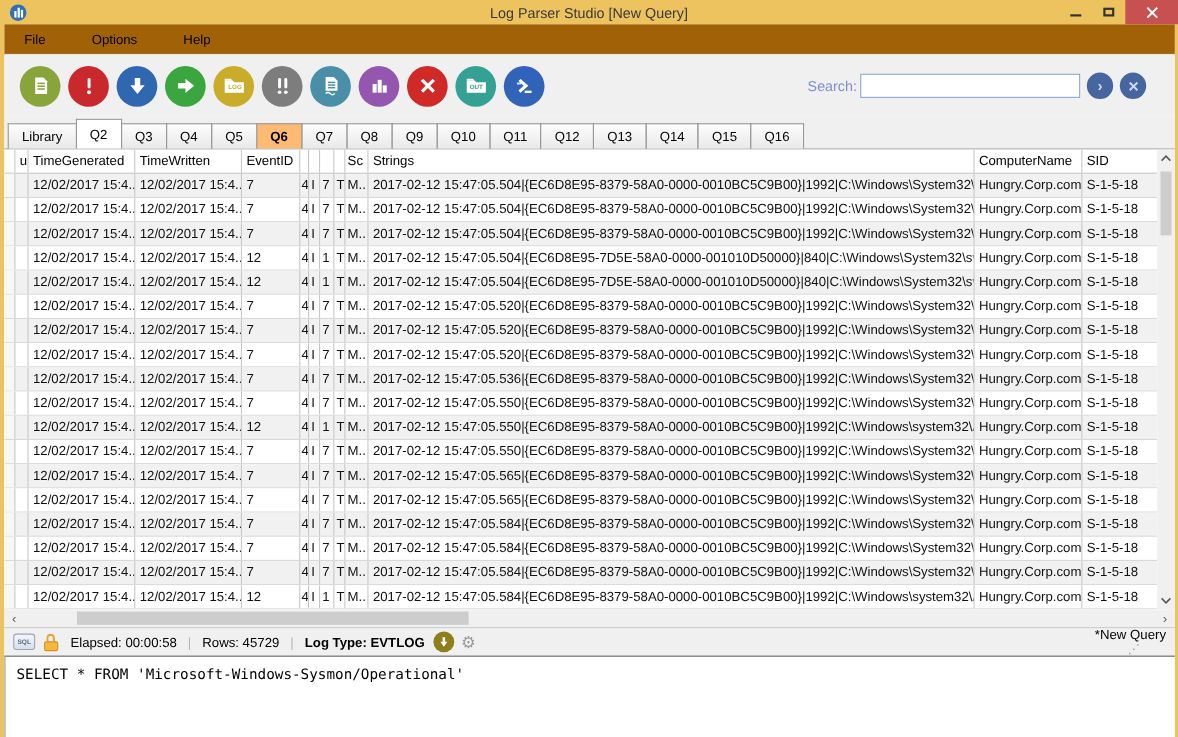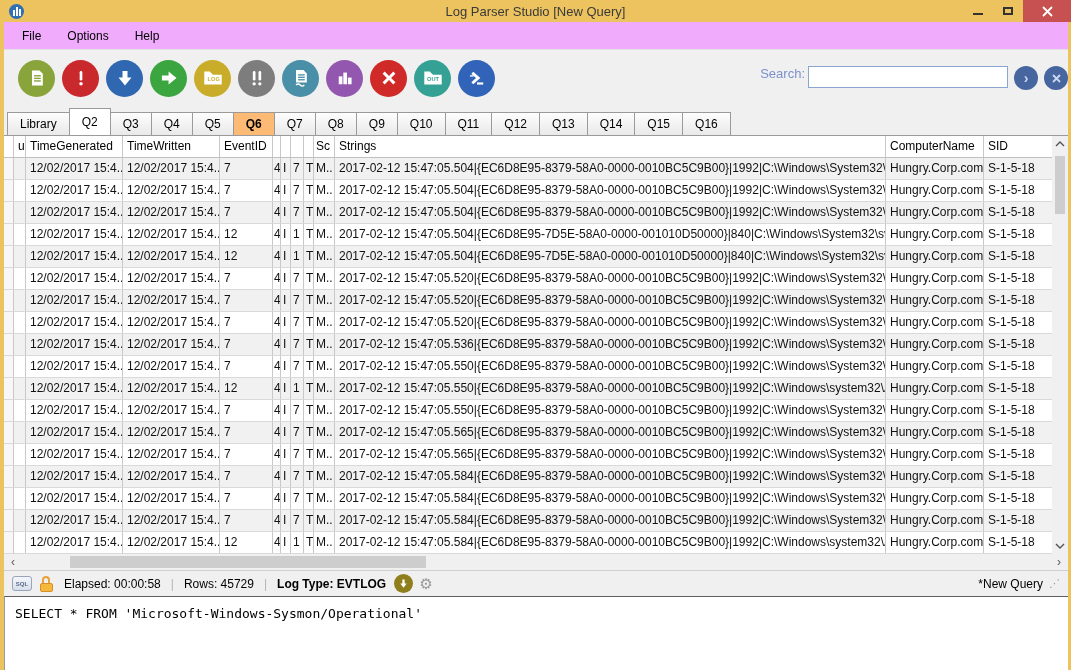--- a/index.html
+++ b/index.html
@@ -16,32 +16,32 @@
   .appicon i { display:block; width:2px; background:#fff; }
   .title-text { position:absolute; left:0; right:0; text-align:center; font-size:13px;
                 color:#3a3a3a; pointer-events:none; }
   .wincontrols { margin-left:auto; display:flex; height:22px; }
   .winbtn { width:30px; height:22px; display:flex; align-items:center; justify-content:center; }
   .winbtn.close { width:48px; background:#c75050; }
   .glyph-min { width:10px; height:2px; background:#333; margin-top:6px; }
   .glyph-max { width:10px; height:8px; border:2px solid #333; }
 
   
-  .menubar { height:28px; background:#f0abfc; display:flex; align-items:center; flex:none;
-             gap:26px; padding-left:18px; font-size:12px; color:#000;
+  .menubar { height:28px; background:#a16207; display:flex; align-items:center; flex:none;
+             gap:42px; padding-left:18px; font-size:12px; color:#000;
              border-bottom:1px solid #e3e3e3; }
   .menubar span { cursor:default; }
 
   
   .toolbar { height:56px; background:#f0f0f0; flex:none; display:flex; align-items:center;
              padding-left:14px; }
   .tbtn { width:37px; height:37px; border-radius:50%; margin-right:7px; flex:none;
           display:flex; align-items:center; justify-content:center; }
   .tbtn svg { display:block; }
-  .searcharea { margin-left:auto; display:flex; padding-right:0; }
+  .searcharea { margin-left:auto; display:flex; align-items:center; padding-right:26px; }
   .searchlabel { color:#7c90cb; font-size:13px; margin-right:3px; }
   .searchinput { width:200px; height:22px; border:1px solid #8aa6cf; background:#fff;
                  font-size:12px; padding:0 4px; outline:none; }
   .roundbtn { width:24px; height:24px; border-radius:50%; background:#47659e; margin-left:6px;
               display:flex; align-items:center; justify-content:center; color:#c9d8f2;
               font-size:14px; font-weight:bold; }
 
   
   .tabstrip { height:30px; background:#f0f0f0; flex:none; display:flex; align-items:flex-end;
               padding-left:3px; border-bottom:1px solid #9a9a9a; }
@@ -88,21 +88,21 @@
   .lock { width:16px; height:16px; position:relative; margin-right:10px; }
   .lock .shackle { width:8px; height:7px; border:2px solid #e8a33d; border-bottom:none;
                    border-radius:4px 4px 0 0; margin:0 auto; }
   .lock .body { width:13px; height:9px; background:#f5b83d; border:1px solid #d69028;
                 border-radius:2px; margin:0 auto; }
   .sep { color:#b5b5b5; margin:0 10px; }
   .logtype { color:#000000; font-weight:bold; }
   .sbarrow { width:19px; height:19px; border-radius:50%; background:#8e7f1c; color:#8e7f1c;
              display:flex; align-items:center; justify-content:center; margin-left:8px; }
   .gear { color:#9a9a9a; font-size:15px; margin-left:6px; }
-  .sbright { margin-left:auto; display:flex; align-items:center; }
+  .sbright { margin-left:auto; display:flex; align-items:center;flex-direction:column; }
   .grip { color:#999; font-size:11px; margin-left:6px; }
 
   
   .editor { flex:1; background:#fff; border-top:1px solid #5f5f5f; border-left:1px solid #9a9a9a;
             padding:7px 0 0 10px; overflow:hidden; }
   .eline { font-family:"DejaVu Sans Mono", monospace; font-size:13px; color:#000;
            line-height:19px; white-space:pre; }
 </style>
 </head>
 <body>

